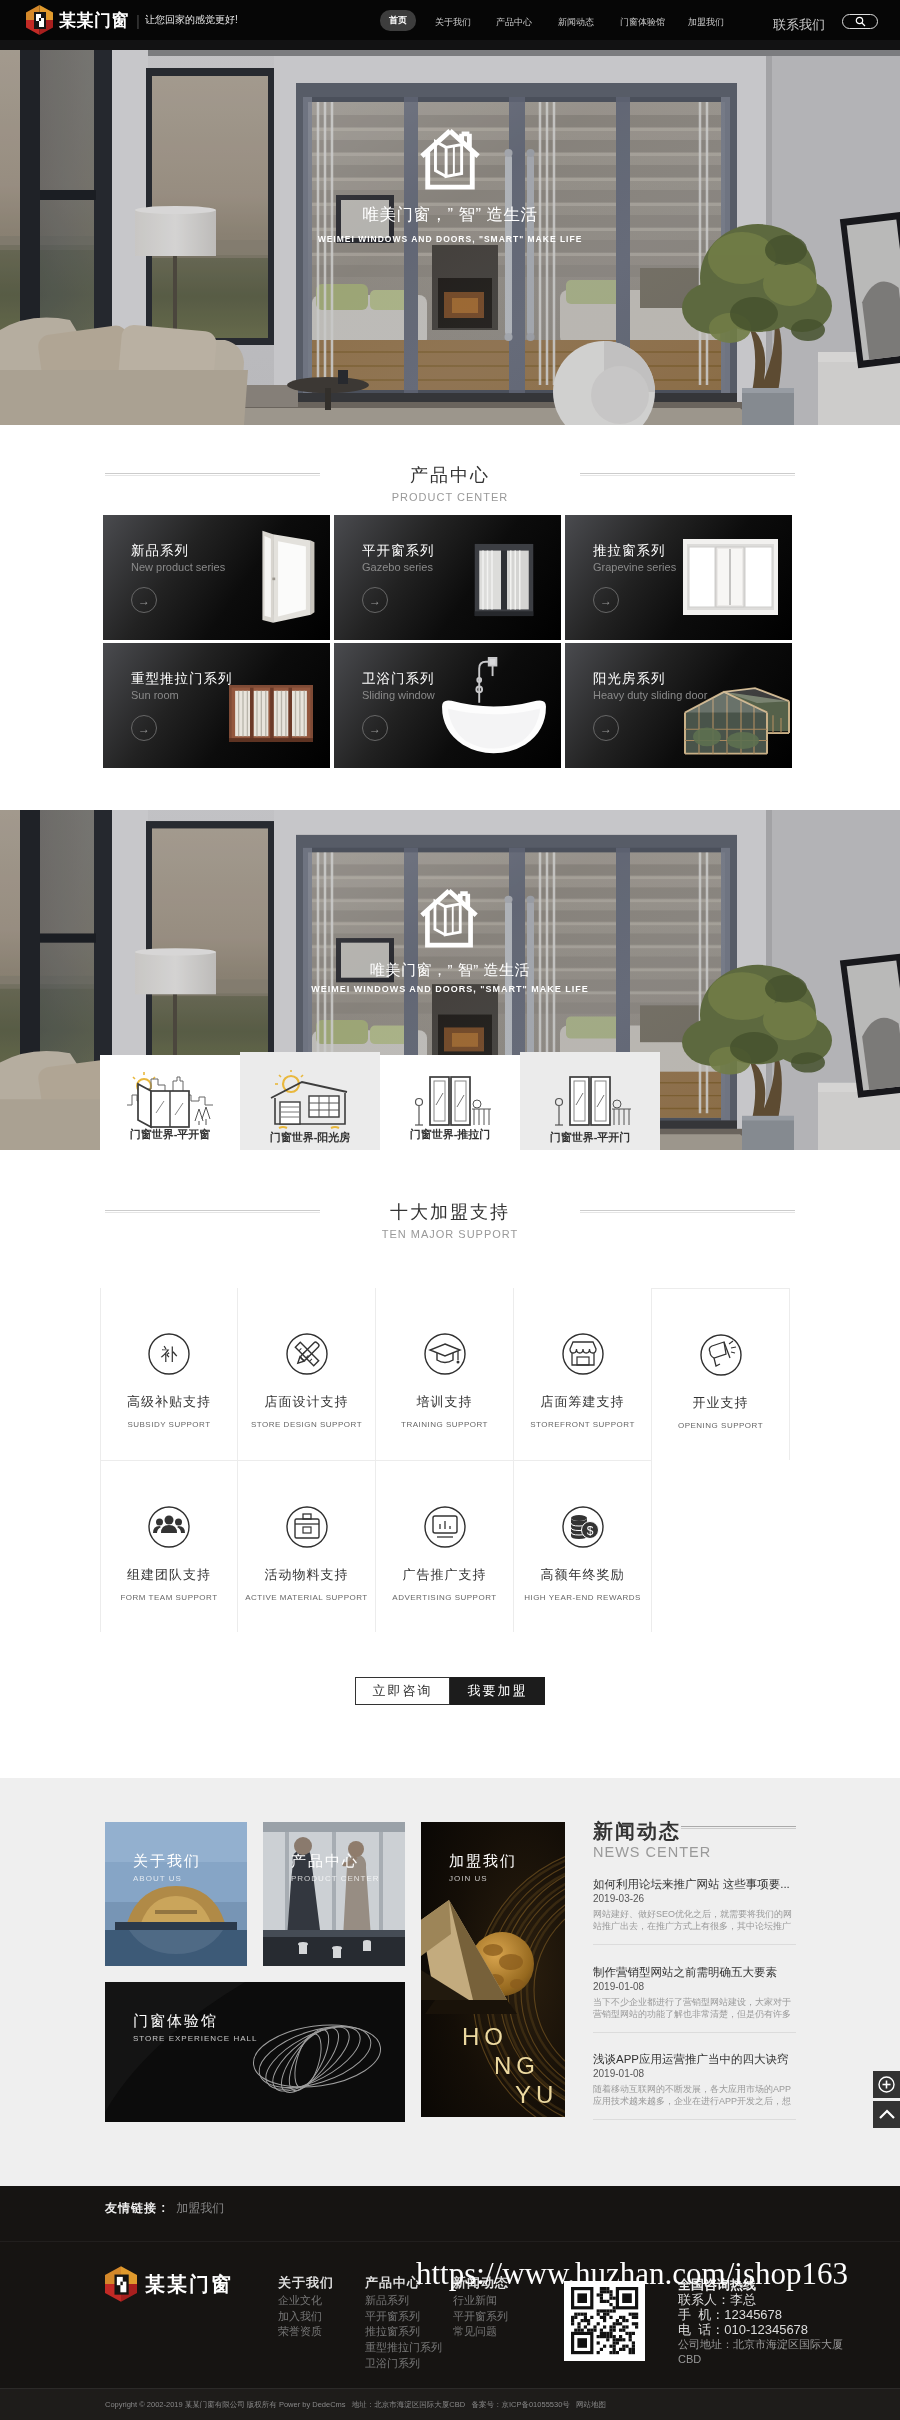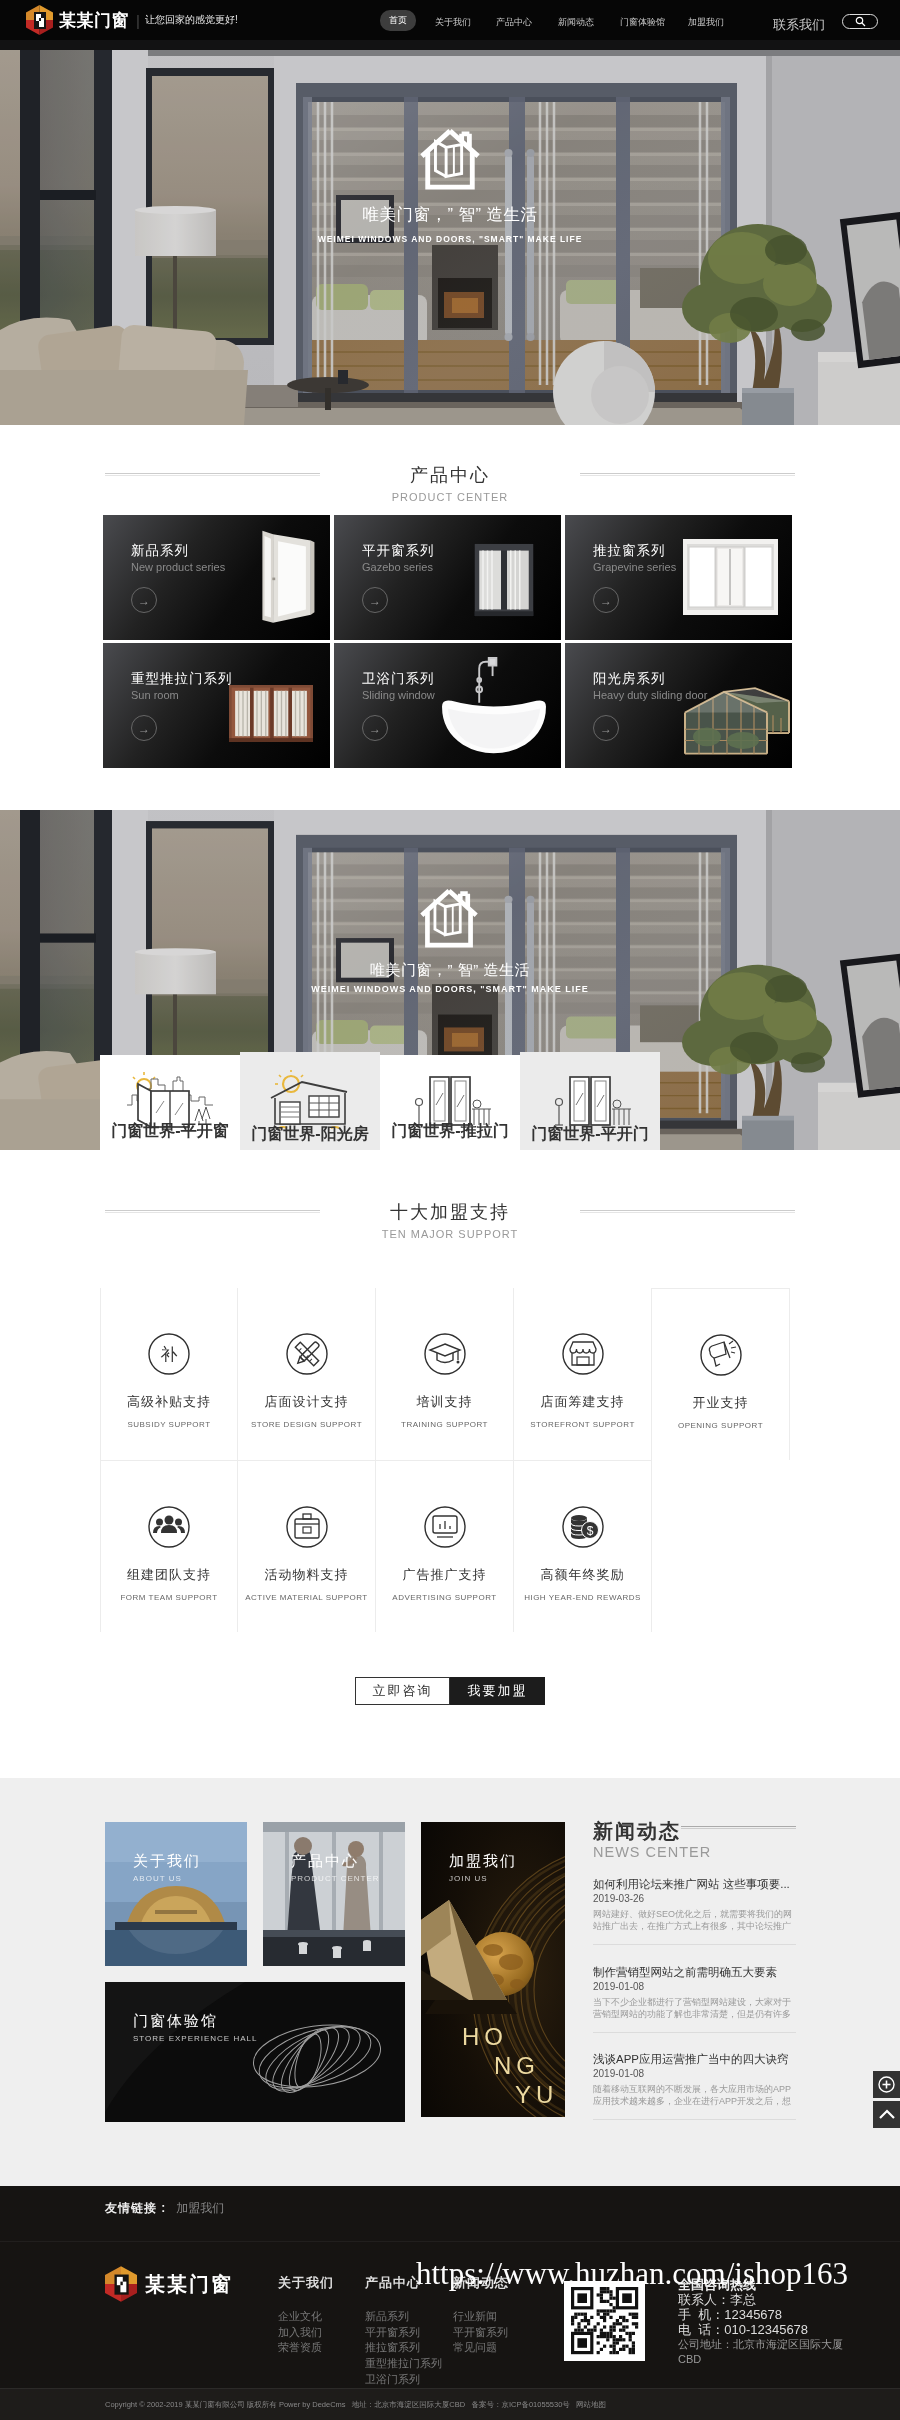--- a/index.html
+++ b/index.html
@@ -7,21 +7,21 @@
 body{width:900px;font-family:"Liberation Sans",sans-serif;background:#fff;}
 
 .nav{height:40px;background:#060606;position:relative;z-index:10;display:flex;align-items:center;}
 .nav .logo{display:flex;align-items:center;margin-left:26px;}
 .nav .logo svg{display:block;}
 .nav .brand{color:#fff;font-size:17px;font-weight:bold;letter-spacing:0.5px;margin-left:6px;}
 .nav .sep{color:#444;margin:0 5px 0 7px;font-size:15px;}
 .nav .slogan{color:#e8e8e8;font-size:10px;letter-spacing:0;}
 .nav ul{list-style:none;display:flex;position:absolute;left:372px;top:0;height:40px;align-items:center;}
 .nav li{font-size:9px;color:#ccc;}
-.nav li.on{background:#3d3d3d;border-radius:10px;padding:4px 9px;color:#fff;margin-left:8px;}
+.nav li.on{background:#3d3d3d;border-radius:10px;padding:4px 9px;color:#fff;margin-left:8px;font-weight:bold;}
 .srch{position:absolute;right:22px;top:14px;width:36px;height:15px;border:1px solid #ddd;border-radius:8px;display:flex;align-items:center;justify-content:center;}
 
 .hero{position:relative;overflow:hidden;}
 .hero1{height:385px;}
 .hero2{height:340px;}
 .hero svg.scene{position:absolute;left:0;top:0;}
 .hero .ov{position:absolute;left:0;top:0;width:100%;text-align:center;color:#fff;}
 .ov .t1{font-weight:normal;}
 .ov .t2{font-weight:bold;letter-spacing:1px;}
 
@@ -36,21 +36,21 @@
 .pgrid{width:694px;margin:12px auto 0;display:flex;flex-wrap:wrap;}
 .pcard{width:227px;height:125px;margin:0 4px 3px 0;background:linear-gradient(125deg,#4a4b4f 0%,#222 35%,#0c0c0c 60%,#000 100%);position:relative;color:#fff;}
 .pcard .ct{position:absolute;left:28px;top:27px;font-size:13.5px;letter-spacing:1px;}
 .pcard .ce{position:absolute;left:28px;top:46px;font-size:11px;color:#8a8a8a;}
 .pcard .arr{position:absolute;left:28px;top:72px;width:26px;height:26px;border:1px solid #666;border-radius:50%;color:#999;font-size:12px;line-height:26px;text-align:center;}
 .pcard svg{position:absolute;}
 
 .strip{position:absolute;left:100px;top:245px;width:700px;display:flex;z-index:5;}
 .scard{width:140px;height:97px;background:#fff;text-align:center;position:relative;padding-top:8px;}
 .scard.g{background:#ebebeb;height:103px;margin-top:-3px;padding-top:11px;}
-.scard .lbl{font-size:16px;color:#333;font-weight:bold;position:absolute;bottom:10px;width:100%;}
+.scard .lbl{font-size:11px;color:#333;font-weight:bold;position:absolute;bottom:10px;width:100%;}
 
 .support{background:#fff;padding-top:50px;height:628px;}
 .sgrid{width:690px;margin:48px 0 0 100px;display:flex;flex-wrap:wrap;}
 .scell{width:138px;height:172px;border-right:1px solid #ececec;text-align:center;position:relative;}
 .scell:nth-child(5n+1){border-left:1px solid #ececec;}
 .scell.r2{border-top:1px solid #ececec;}
 .scell .ic{margin:45px auto 0;width:42px;height:42px;}
 .scell .cn{font-size:13px;color:#333;margin-top:18px;letter-spacing:1px;}
 .scell .en{font-size:8px;color:#666;margin-top:9px;letter-spacing:.5px;}
 .btns{display:flex;justify-content:center;margin-top:45px;}
@@ -71,21 +71,21 @@
 .nitem .is{font-size:9px;color:#9a9a9a;line-height:11.5px;margin-top:4px;height:23px;overflow:hidden;}
 .float{position:absolute;right:0px;width:27px;height:27px;background:#333;color:#fff;text-align:center;}
 
 .footer{background:#161412;position:relative;height:202px;color:#fff;}
 .flinks{padding:14px 0 0 105px;font-size:12px;height:56px;}
 .flinks b{color:#eee;letter-spacing:1px;}
 .flinks span{color:#888;margin-left:10px;}
 .fcol{position:absolute;font-size:11px;}
 .fcol b{display:block;color:#ddd;font-size:13px;letter-spacing:1px;font-weight:bold;}
 .fcol a{display:block;color:#777;margin-top:4.5px;line-height:11.2px;text-decoration:none;}
-.fcol b+a{margin-top:19px;}
+.fcol b+a{margin-top:3px;}
 .contact{position:absolute;left:678px;top:90px;font-size:13px;color:#ddd;}
 .contact .hd{font-weight:bold;color:#eee;}
 .contact div{margin-top:2px;line-height:13px;}
 .contact .sm{font-size:11px;color:#999;}
 .wm{position:absolute;left:416px;top:2256px;font-family:"Liberation Serif",serif;font-size:31px;color:#fdfdfd;letter-spacing:0;z-index:50;}
 .copy{background:#1e1c1a;border-top:1px solid #2c2a28;height:33px;font-size:7.5px;color:#888;line-height:32px;padding-left:105px;}
 </style>
 </head>
 <body>
 <svg width="0" height="0" style="position:absolute">

